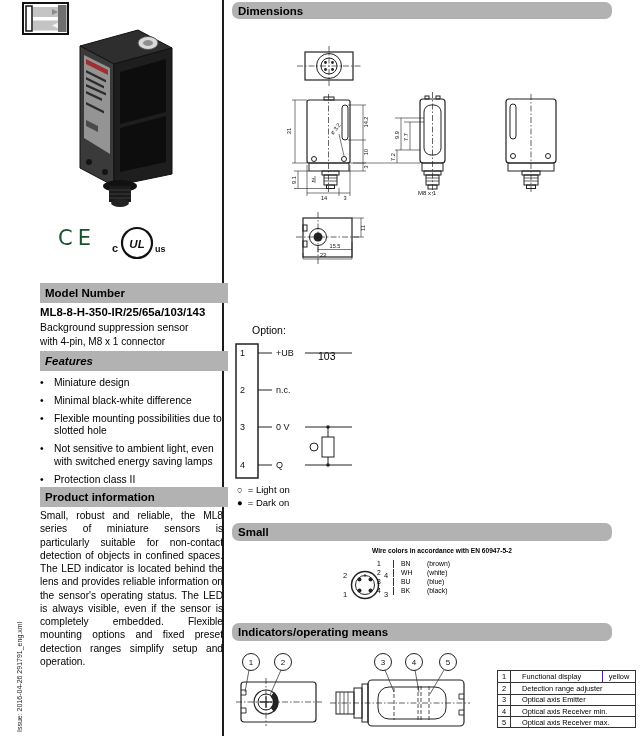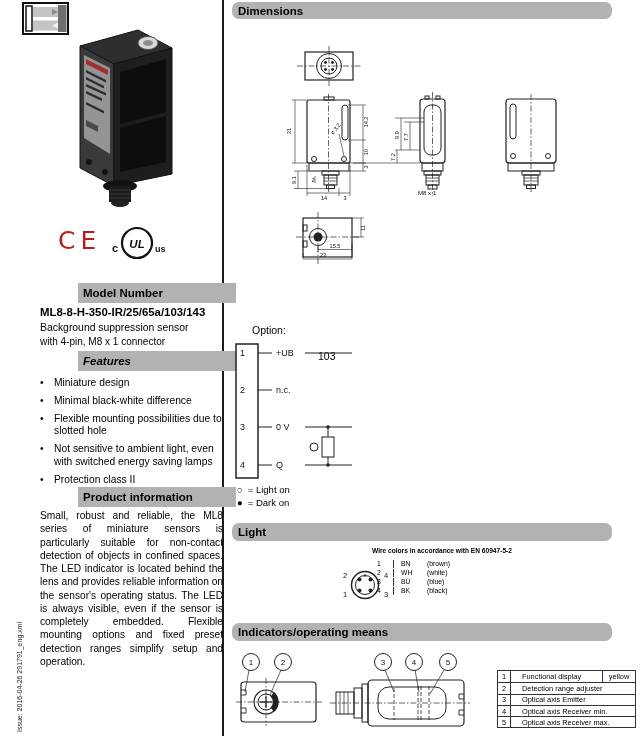--- a/index.html
+++ b/index.html
@@ -1,38 +1,38 @@
 <!DOCTYPE html>
 <html><head>
 <meta charset="utf-8">
 <style>
   html,body{margin:0;padding:0;background:#fff;}
   #page{position:relative;width:644px;height:736px;background:#ffffff;overflow:hidden;
         font-family:"Liberation Sans",sans-serif;color:#000;}
   .abs{position:absolute;}
   
-  .bar-l{position:absolute;left:40px;width:158px;height:20px;background:#b2b2b2;
+  .bar-l{position:absolute;left:40px;width:188px;height:20px;background:#b2b2b2;
          display:flex;align-items:center;box-sizing:border-box;padding-left:5px;
-         font-weight:bold;font-size:11.5px;color:#000;margin-left:38px;}
+         font-weight:bold;font-size:11.5px;color:#000;}
   .bar-r{position:absolute;left:232px;width:380px;height:18px;background:#b2b2b2;
          display:flex;align-items:center;box-sizing:border-box;padding-left:6px;
          font-weight:bold;font-size:11.5px;color:#000;border-radius:7px;}
   .divider{position:absolute;left:222px;top:0;width:2px;height:736px;background:#1a1a1a;}
   .model-value{position:absolute;left:40px;top:306px;font-size:11.4px;font-weight:bold;}
   .desc1{position:absolute;left:40px;top:322px;font-size:10.4px;}
   .desc2{position:absolute;left:40px;top:336px;font-size:10px;}
   .features{position:absolute;left:40px;top:377px;width:184px;}
   .feat-item{display:flex;gap:8px;margin-bottom:5px;font-size:10.3px;line-height:1.24;}
   .feat-item .bullet{width:6px;flex:none;}
   .prod-text{position:absolute;left:40px;top:509px;width:183px;font-size:10.2px;
              line-height:1.3;text-align:justify;}
   .vtext{position:absolute;left:16px;top:560px;height:172px;writing-mode:vertical-rl;
          transform:rotate(180deg);font-size:7px;color:#222;white-space:nowrap;}
-  .ce-mark{position:absolute;left:58px;top:226px;font-size:25px;letter-spacing:5px;
-           font-family:"DejaVu Sans",sans-serif;color:#b91c1c;}
+  .ce-mark{position:absolute;left:58px;top:226px;font-size:21px;letter-spacing:5px;
+           font-family:"DejaVu Sans",sans-serif;color:#14532d;}
   .opt-label{position:absolute;left:252px;top:324px;font-size:10.5px;}
   .opt-value{position:absolute;left:318px;top:324px;font-size:10.5px;margin-top:26px;}
   .legend-row{position:absolute;left:237px;font-size:9.5px;display:flex;gap:5px;align-items:center;}
   .pin-note{position:absolute;left:372px;top:547px;font-size:6.6px;font-weight:bold;}
   .wire-row{position:absolute;left:372px;display:flex;align-items:center;font-size:6.8px;height:9px;}
   .wire-row .wpin{width:14px;text-align:center;}
   .wire-row .wsep{width:1px;height:8px;background:#333;margin:0 7px;}
   .wire-row .wcode{width:26px;}
   .wire-row .wcolor{width:46px;}
   .ind-table{position:absolute;left:497px;top:670px;width:139px;border:1px solid #333;
@@ -303,21 +303,21 @@
   <div class="legend-row" style="top:484px;">
     <span>○</span>
     <span>= Light on</span>
   </div>
   <div class="legend-row" style="top:497px;">
     <span>●</span>
     <span>= Dark on</span>
   </div>
 
   <div class="bar-r" style="top:523px;">
-    <span>Light</span>
+    <span>Small</span>
   </div>
   <div class="pin-note">Wire colors in accordance with EN 60947-5-2</div>
 
   <svg class="abs" style="left:338px;top:563px;" width="56" height="44" viewBox="0 0 56 44" stroke="#222" fill="none">
     <circle cx="27" cy="22" r="13.5" stroke-width="1.5"></circle>
     <circle cx="27" cy="22" r="9.5" stroke-width="1"></circle>
     <circle cx="21.5" cy="16.5" r="2" fill="#222" stroke="none"></circle>
     <circle cx="32.5" cy="16.5" r="2" fill="#222" stroke="none"></circle>
     <circle cx="21.5" cy="27.5" r="2" fill="#222" stroke="none"></circle>
     <circle cx="32.5" cy="27.5" r="2" fill="#222" stroke="none"></circle>

